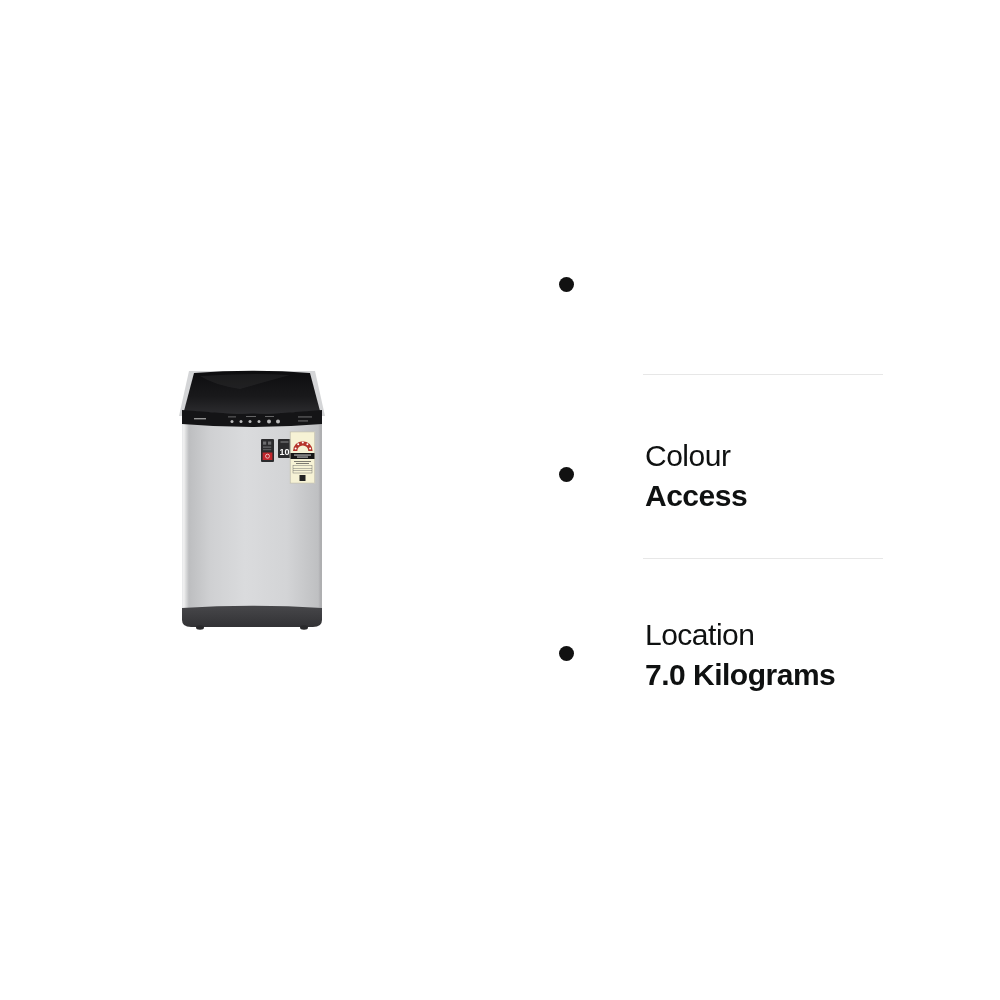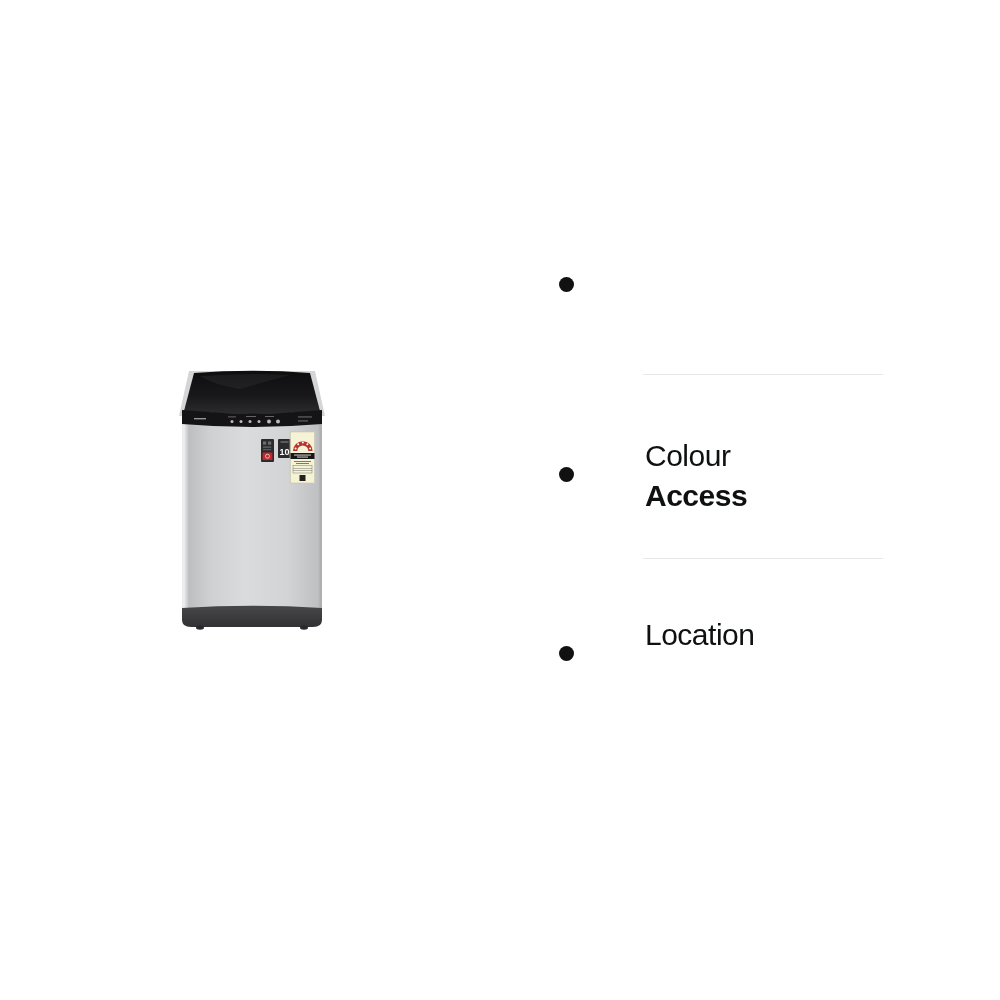--- a/index.html
+++ b/index.html
@@ -162,16 +162,17 @@
       <div class="spec-value">Access</div>
     </div>
   </div>
 
   <div class="divider" id="divider-2"></div>
 
   <div class="spec-block" id="spec-3">
     <span class="bullet"></span>
     <div class="spec-text">
       <div class="spec-label">Location</div>
+      <div class="spec-value">7.0 Kilograms</div>
     </div>
   </div>
 
 </div>
 
 </body></html>

